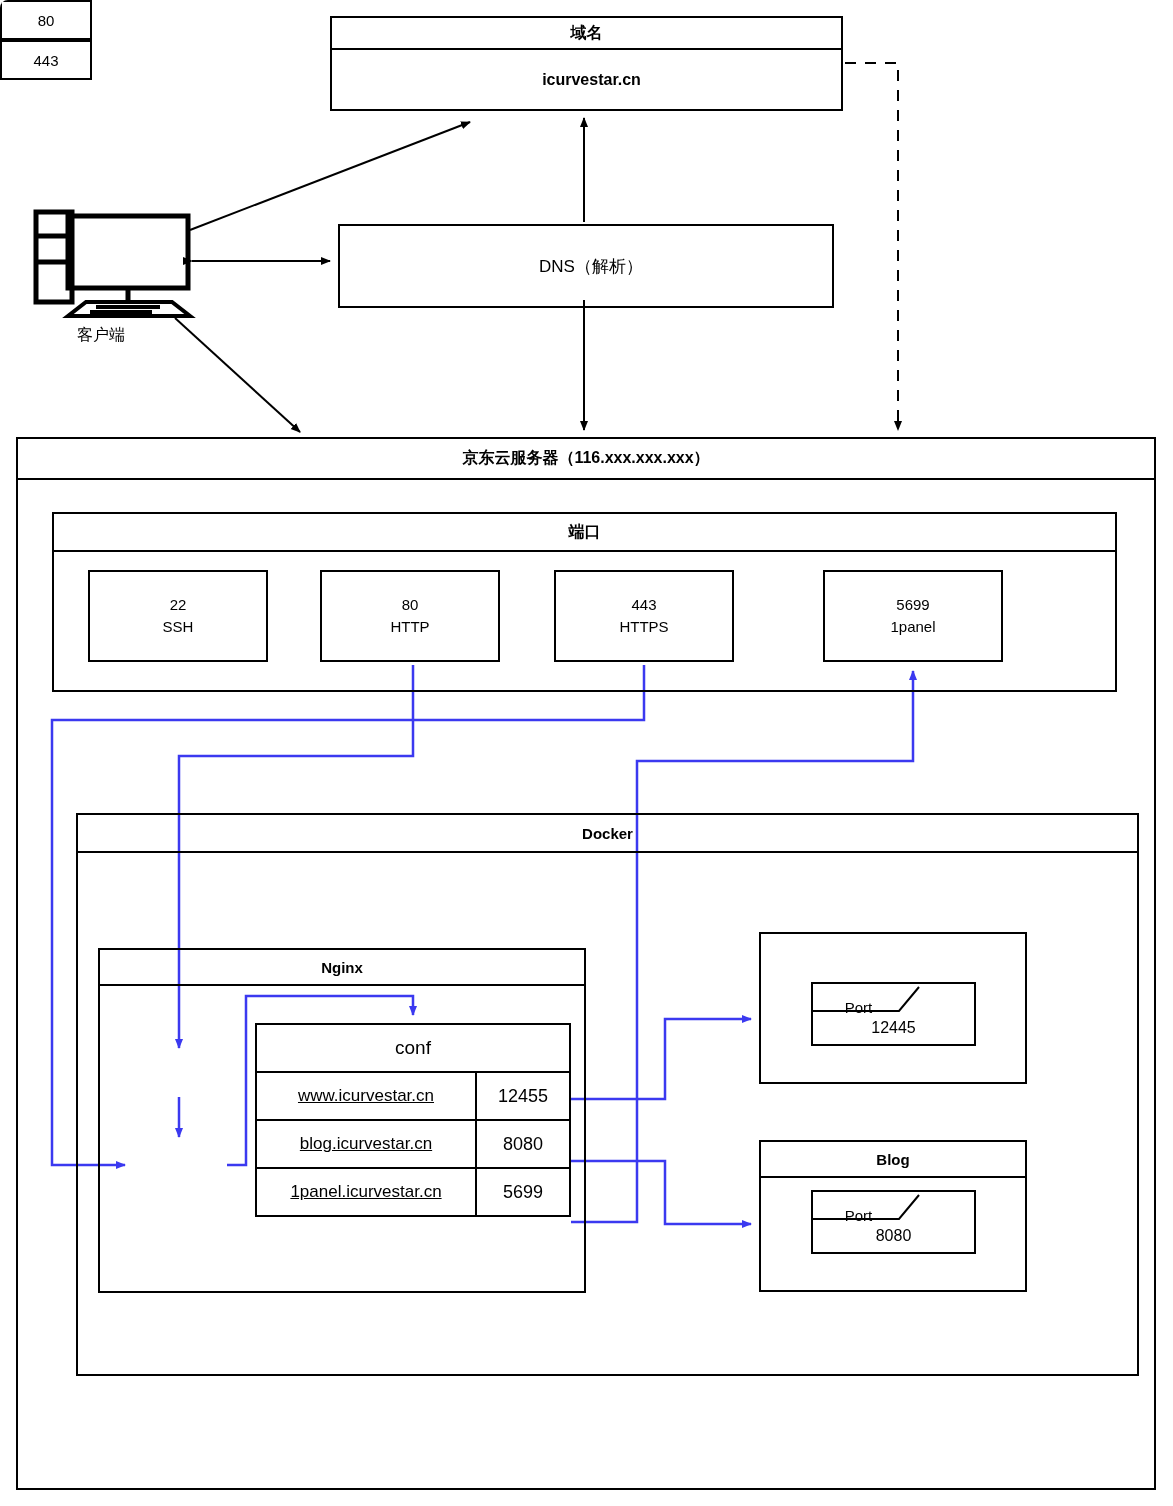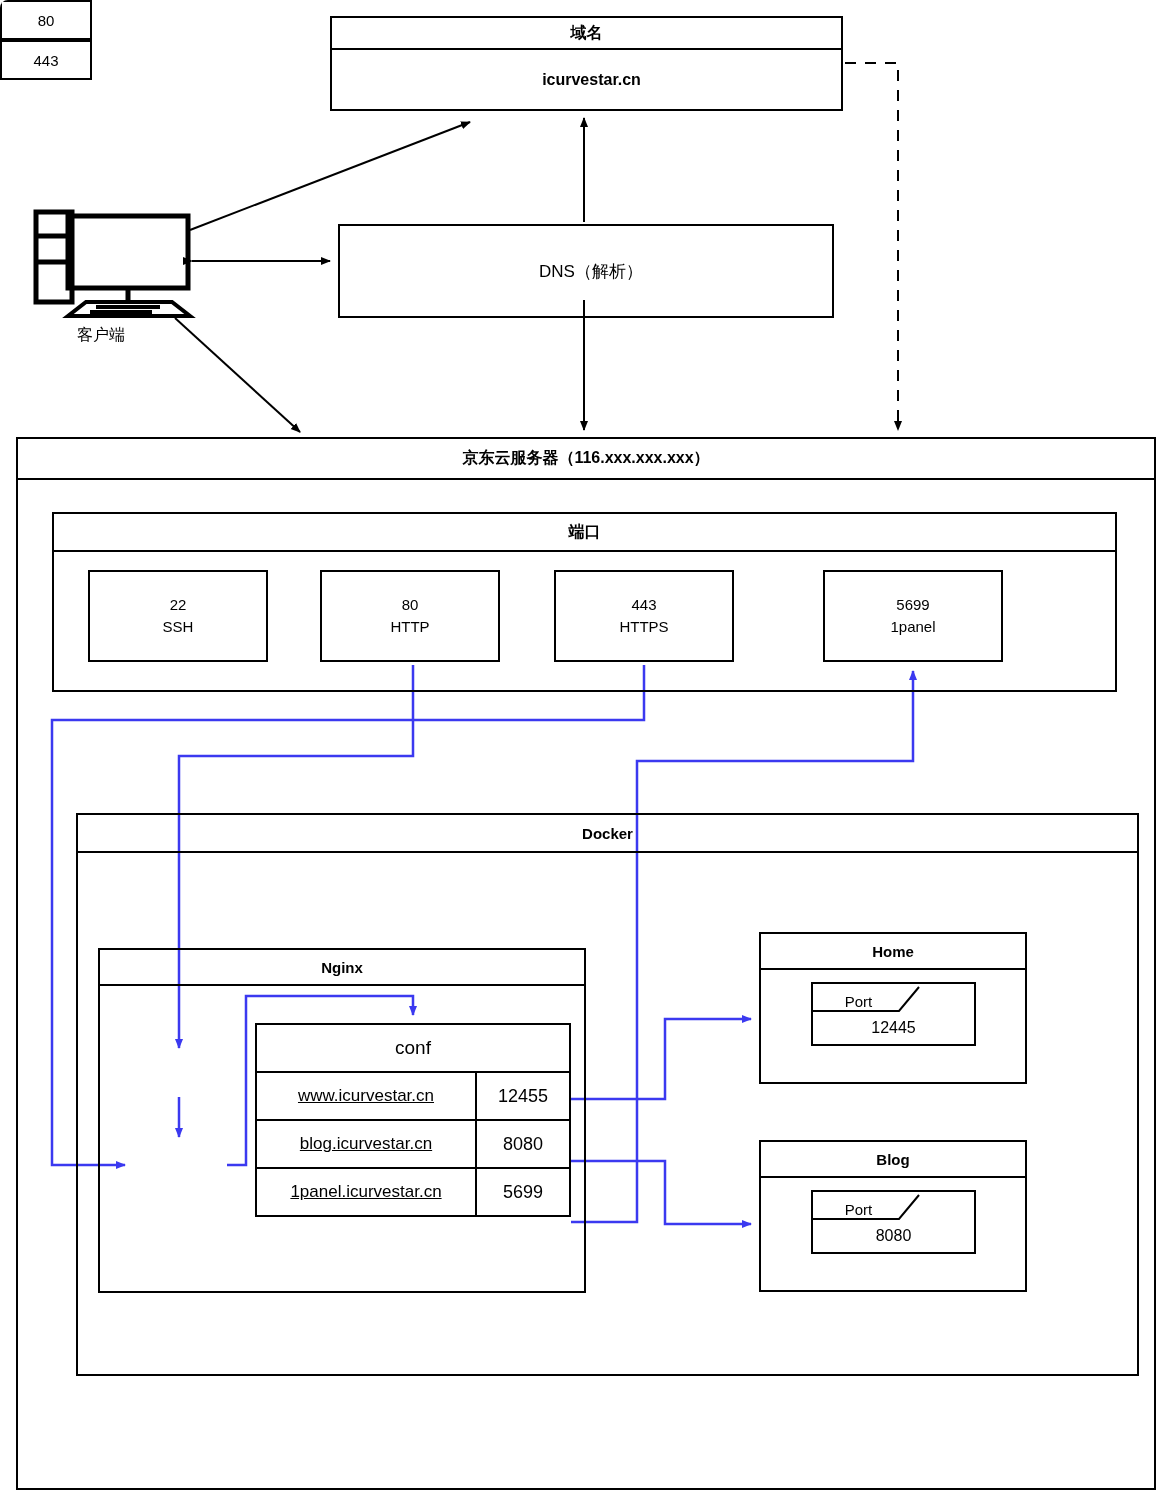--- a/index.html
+++ b/index.html
@@ -38,21 +38,21 @@
     box-sizing:border-box;
     padding-left:10px;
   }
   .lbl{position:absolute;white-space:nowrap;}
 
   
   #domain-box{left:330px;top:16px;width:513px;height:95px;}
   #domain-title{top:0;height:32px;font-size:16px;}
   #domain-value{top:32px;left:0;right:0;bottom:0;font-size:16px;font-weight:bold;}
 
-  #dns-box{left:338px;top:224px;width:496px;height:94px;}
+  #dns-box{left:338px;top:224px;width:496px;height:84px;}
   #dns-label{left:0;right:0;top:0;bottom:0;font-size:17px;}
 
   #client-label{left:77px;top:325px;font-size:16px;}
 
   
   #server-box{left:16px;top:437px;width:1140px;height:1053px;}
   #server-title{top:0;height:41px;font-size:16px;}
 
   #ports-box{left:52px;top:512px;width:1065px;height:180px;}
   #ports-title{top:0;height:38px;font-size:16px;}
@@ -94,21 +94,21 @@
 
   
   .app-box{position:absolute;border:2px solid #000;box-sizing:border-box;width:268px;height:152px;}
   #home-box{left:759px;top:932px;}
   #blog-box{left:759px;top:1140px;padding-left:42px;}
   .app-title{position:absolute;left:0;right:0;top:0;height:36px;
              border-bottom:2px solid #000;display:flex;align-items:center;
              justify-content:center;font-weight:bold;font-size:15px;box-sizing:border-box;}
   .port-tab{position:absolute;left:50px;top:48px;width:165px;height:64px;}
   .port-tab .tabline{position:absolute;left:0;top:0;width:100%;height:100%;}
-  .port-tab .ptext{position:absolute;left:0;top:8px;width:95px;height:22px;
+  .port-tab .ptext{position:absolute;left:0;top:14px;width:95px;height:22px;
                    display:flex;align-items:center;justify-content:center;font-size:15px;}
   .port-tab .pval{position:absolute;left:0;right:0;top:30px;height:32px;
                   display:flex;align-items:center;justify-content:center;font-size:16px;}
 
   svg.overlay{position:absolute;left:0;top:0;width:1173px;height:1506px;pointer-events:none;}
 </style>
 </head>
 <body>
 
 <div id="stage">
@@ -227,21 +227,20 @@
       <div class="conf-host">blog.icurvestar.cn</div>
       <div class="conf-port">8080</div>
     </div>
     <div class="conf-row">
       <div class="conf-host">1panel.icurvestar.cn</div>
       <div class="conf-port">5699</div>
     </div>
   </div>
 
   <div class="app-box" id="home-box">
-    <div class="app-title">Home</div>
     <div class="port-tab">
       <svg class="tabline" viewBox="0 0 165 64" preserveAspectRatio="none">
         <rect x="1" y="1" width="163" height="62" fill="none" stroke="#000" stroke-width="2"></rect>
         <path d="M1,29 L88,29 L108,5" fill="none" stroke="#000" stroke-width="2"></path>
       </svg>
       <div class="ptext">Port</div>
       <div class="pval">12445</div>
     </div>
   </div>
 

